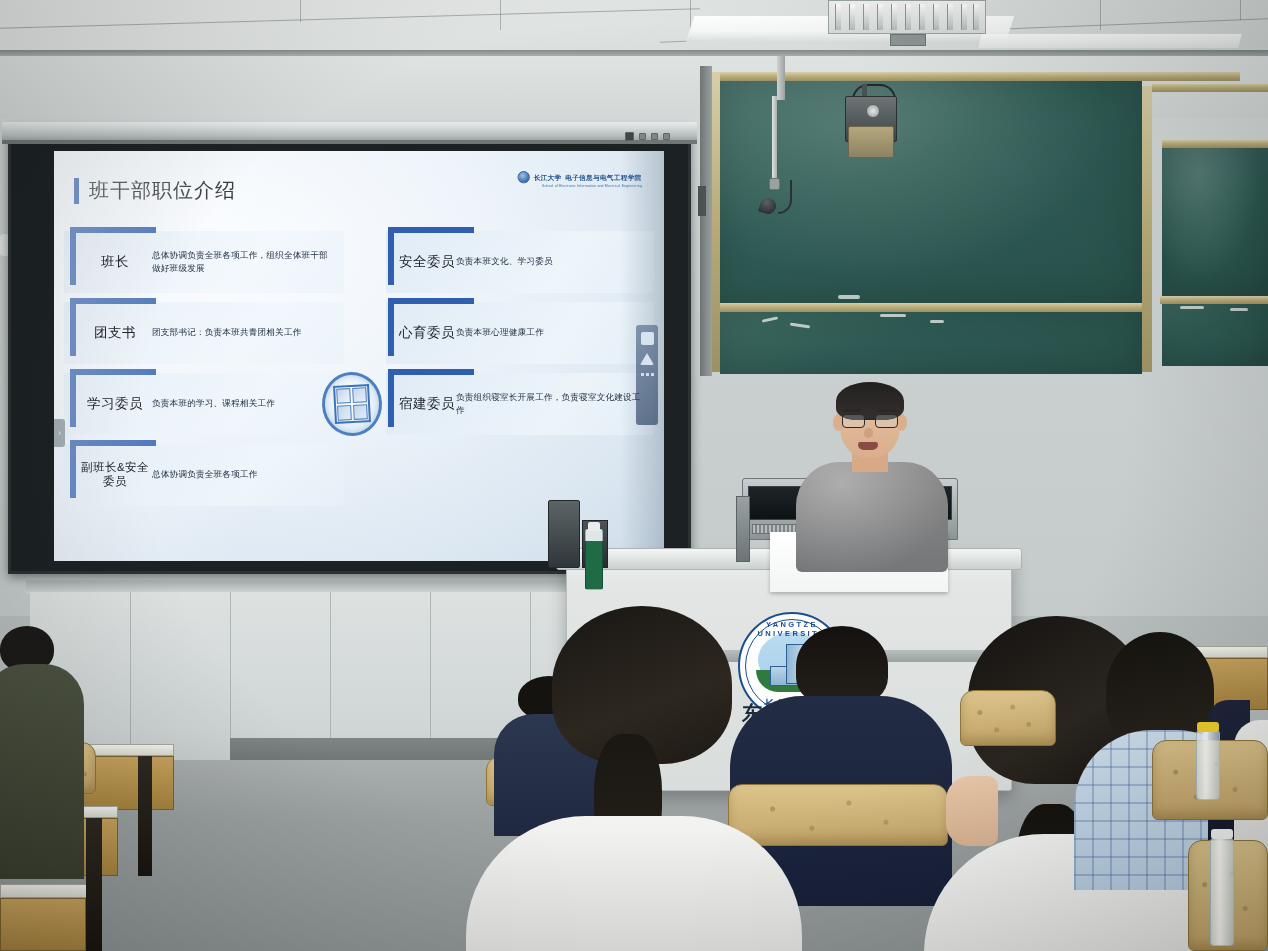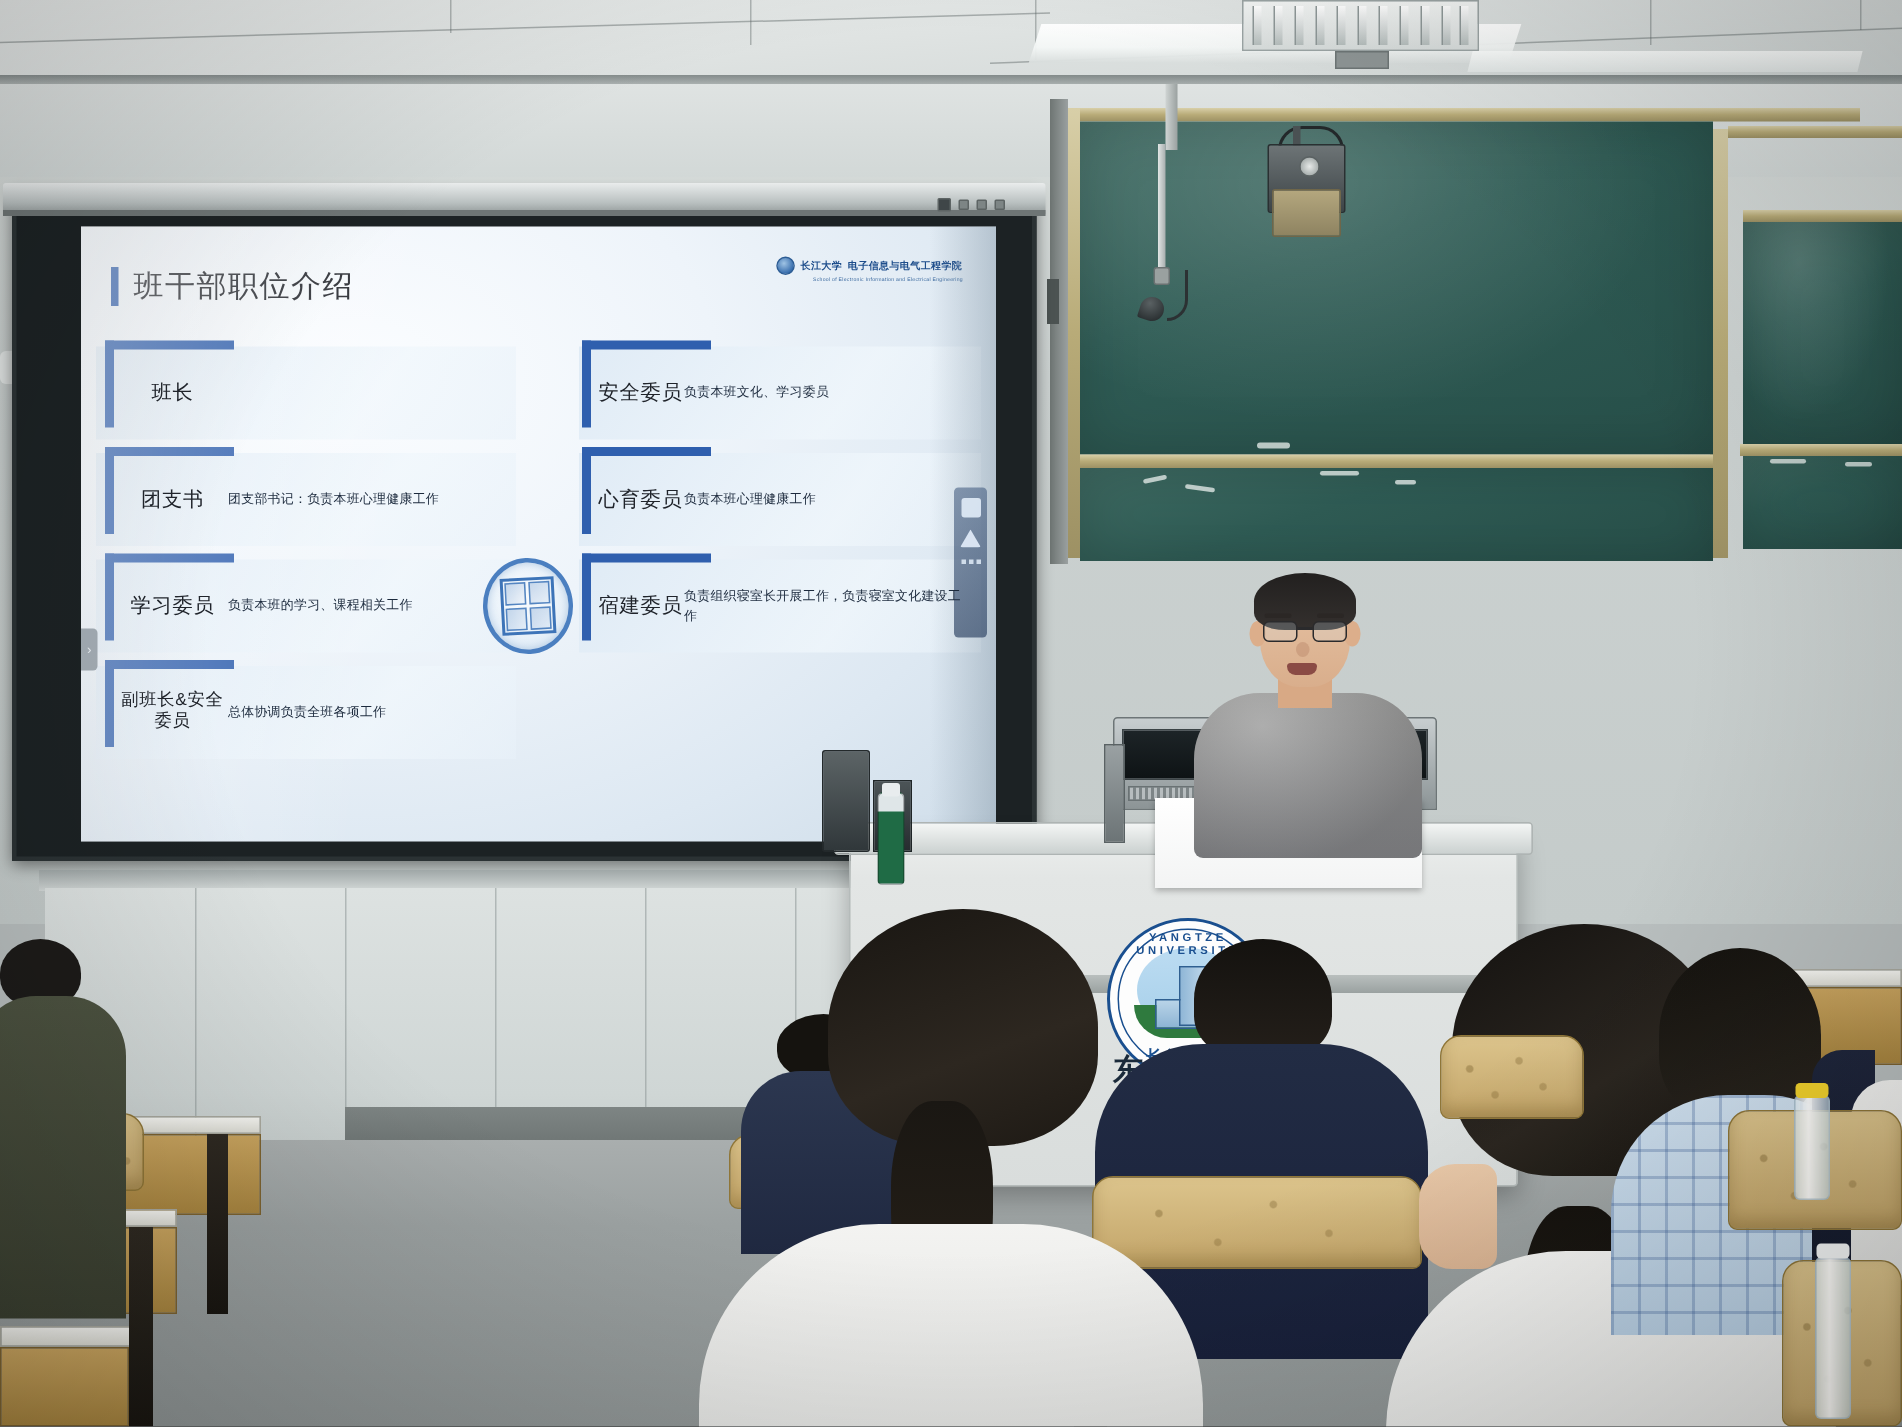--- a/index.html
+++ b/index.html
@@ -604,25 +604,26 @@
         <div class="dept-seal"></div>
         <div class="dept-name">长江大学</div>
         <div class="dept-name cn2">电子信息与电气工程学院</div>
       </div>
       <div class="dept-en">School of Electronic Information and Electrical Engineering</div>
 
       <div class="cards-left">
         <div class="card">
           <div class="bracket"></div>
           <div class="role">班长</div>
+          <div class="desc">总体协调负责全班各项工作，组织全体班干部做好班级发展</div>
         </div>
         <div class="card">
           <div class="bracket"></div>
           <div class="role">团支书</div>
-          <div class="desc">团支部书记：负责本班心理健康工作</div>
+          <div class="desc">团支部书记：负责本班共青团相关工作</div>
         </div>
         <div class="card">
           <div class="bracket"></div>
           <div class="role">学习委员</div>
           <div class="desc">负责本班的学习、课程相关工作</div>
         </div>
         <div class="card">
           <div class="bracket"></div>
           <div class="role sm">副班长&amp;安全委员</div>
           <div class="desc">总体协调负责全班各项工作</div>

